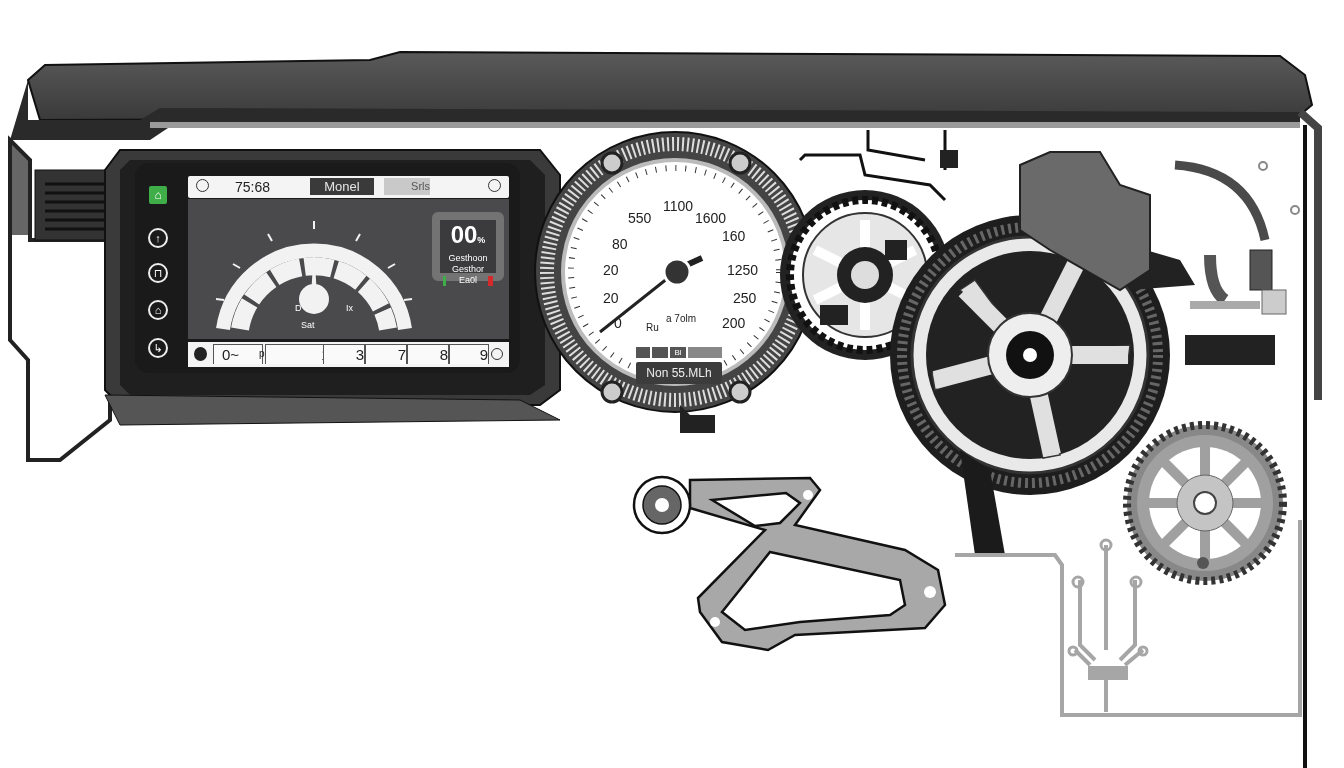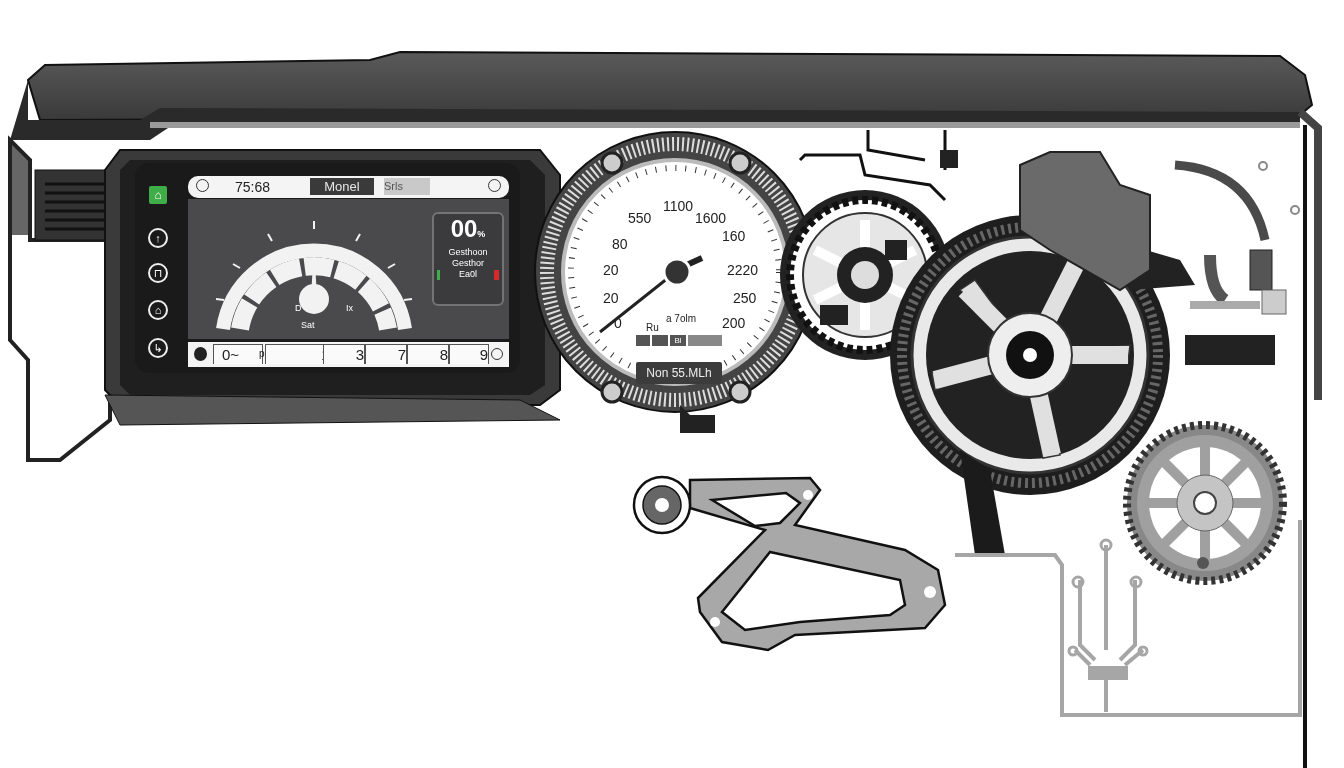--- a/index.html
+++ b/index.html
@@ -1,36 +1,36 @@
 <!DOCTYPE html>
 <html><head>
 <meta charset="utf-8">
 <style>
   html, body { margin:0; padding:0; background:#ffffff; }
   body { width:1344px; height:768px; position:relative; overflow:hidden; font-family:"Liberation Sans", sans-serif; }
   svg { position:absolute; left:0; top:0; }
   .abs { position:absolute; }
   .screen { position:absolute; left:135px; top:163px; width:385px; height:210px; background:#1a1a1a; border-radius:14px; }
-  .topbar { position:absolute; left:188px; top:176px; width:321px; height:22px; background:#f4f4f4; border-radius:10px; }
+  .topbar { position:absolute; left:188px; top:176px; width:321px; height:22px; background:#f4f4f4; border-radius:2px; }
   .tb-text { position:absolute; top:3px; font-size:14px; color:#222; }
   .tb-tab-active { position:absolute; left:122px; top:2px; width:64px; height:17px; background:#3a3a3a; color:#e5e5e5; font-size:13px; text-align:center; line-height:17px; }
-  .tb-tab { position:absolute; left:196px; top:2px; width:46px; height:17px; background:#c9c9c9; color:#555; font-size:11px; text-align:left; line-height:17px; }
+  .tb-tab { position:absolute; left:196px; top:2px; width:46px; height:17px; background:#c9c9c9; color:#555; font-size:11px; text-align:right; line-height:17px; }
   .tb-icon { position:absolute; top:3px; width:13px; height:13px; border:1.5px solid #333; border-radius:50%; box-sizing:border-box; }
   .main-area { position:absolute; left:188px; top:199px; width:321px; height:140px; background:#4a4a4c; }
   .side-icon { position:absolute; left:148px; width:20px; height:20px; border:2px solid #eee; border-radius:50%; box-sizing:border-box; color:#fff; font-size:11px; text-align:center; line-height:16px; }
   .green-btn { position:absolute; left:149px; top:186px; width:18px; height:18px; background:#3fae49; border-radius:2px; color:#fff; font-size:12px; text-align:center; line-height:18px; font-weight:bold; }
   .bottombar { position:absolute; left:188px; top:342px; width:321px; height:25px; background:#f4f4f4; }
   .bb-cell { position:absolute; top:2px; height:20px; border:1px solid #555; border-bottom:none; box-sizing:border-box; font-size:15px; color:#222; text-align:right; line-height:20px; background:#fafafa; }
-  .info-box { position:absolute; left:432px; top:212px; width:72px; height:94px; border:2px solid #737373; border-radius:6px; box-sizing:border-box; background:#3b3b3d; color:#fff; text-align:center; }
+  .info-box { position:absolute; left:432px; top:212px; width:72px; height:69px; border:8px solid #737373; border-radius:6px; box-sizing:border-box; background:#3b3b3d; color:#fff; text-align:center; }
   .info-big { font-size:24px; font-weight:bold; margin-top:2px; line-height:26px; }
   .info-big small { font-size:9px; }
   .info-line { font-size:9px; line-height:11px; }
   .g-label { position:absolute; font-size:9px; color:#fff; }
   .dial-num { position:absolute; font-size:14px; color:#222; }
-  .lcd-bar { position:absolute; left:636px; top:335px; width:76px; height:11px; }
+  .lcd-bar { position:absolute; left:636px; top:347px; width:76px; height:11px; }
   .lcd-seg { position:absolute; top:0; height:11px; background:#555; }
   .lcd-display { position:absolute; left:636px; top:362px; width:86px; height:22px; background:#3c3c3c; color:#eee; font-size:12px; text-align:center; line-height:22px; border-radius:2px; }
 </style>
 </head>
 <body>
 
 <svg width="1344" height="768" viewBox="0 0 1344 768">
   <defs>
     <linearGradient id="hous" x1="0" y1="0" x2="0" y2="1">
       <stop offset="0" stop-color="#5a5a5a"></stop>
@@ -260,21 +260,21 @@
 </div>
 
 <div class="dial-num" style="left:612px;top:236px">80</div>
 <div class="dial-num" style="left:603px;top:262px">20</div>
 <div class="dial-num" style="left:603px;top:290px">20</div>
 <div class="dial-num" style="left:614px;top:315px">0</div>
 <div class="dial-num" style="left:628px;top:210px">550</div>
 <div class="dial-num" style="left:663px;top:198px">1100</div>
 <div class="dial-num" style="left:695px;top:210px">1600</div>
 <div class="dial-num" style="left:722px;top:228px">160</div>
-<div class="dial-num" style="left:727px;top:262px">2220</div>
+<div class="dial-num" style="left:727px;top:262px">1250</div>
 <div class="dial-num" style="left:733px;top:290px">250</div>
 <div class="dial-num" style="left:722px;top:315px">200</div>
 <div class="dial-num" style="left:646px;top:322px;font-size:10px">Ru</div>
 <div class="dial-num" style="left:666px;top:313px;font-size:10px">a 7olm</div>
 
 <div class="lcd-bar">
   <div class="lcd-seg" style="left:0;width:14px"></div>
   <div class="lcd-seg" style="left:16px;width:16px"></div>
   <div class="lcd-seg" style="left:34px;width:16px;color:#fff;font-size:8px;text-align:center;line-height:11px">Bl</div>
   <div class="lcd-seg" style="left:52px;width:34px;background:#888"></div>

